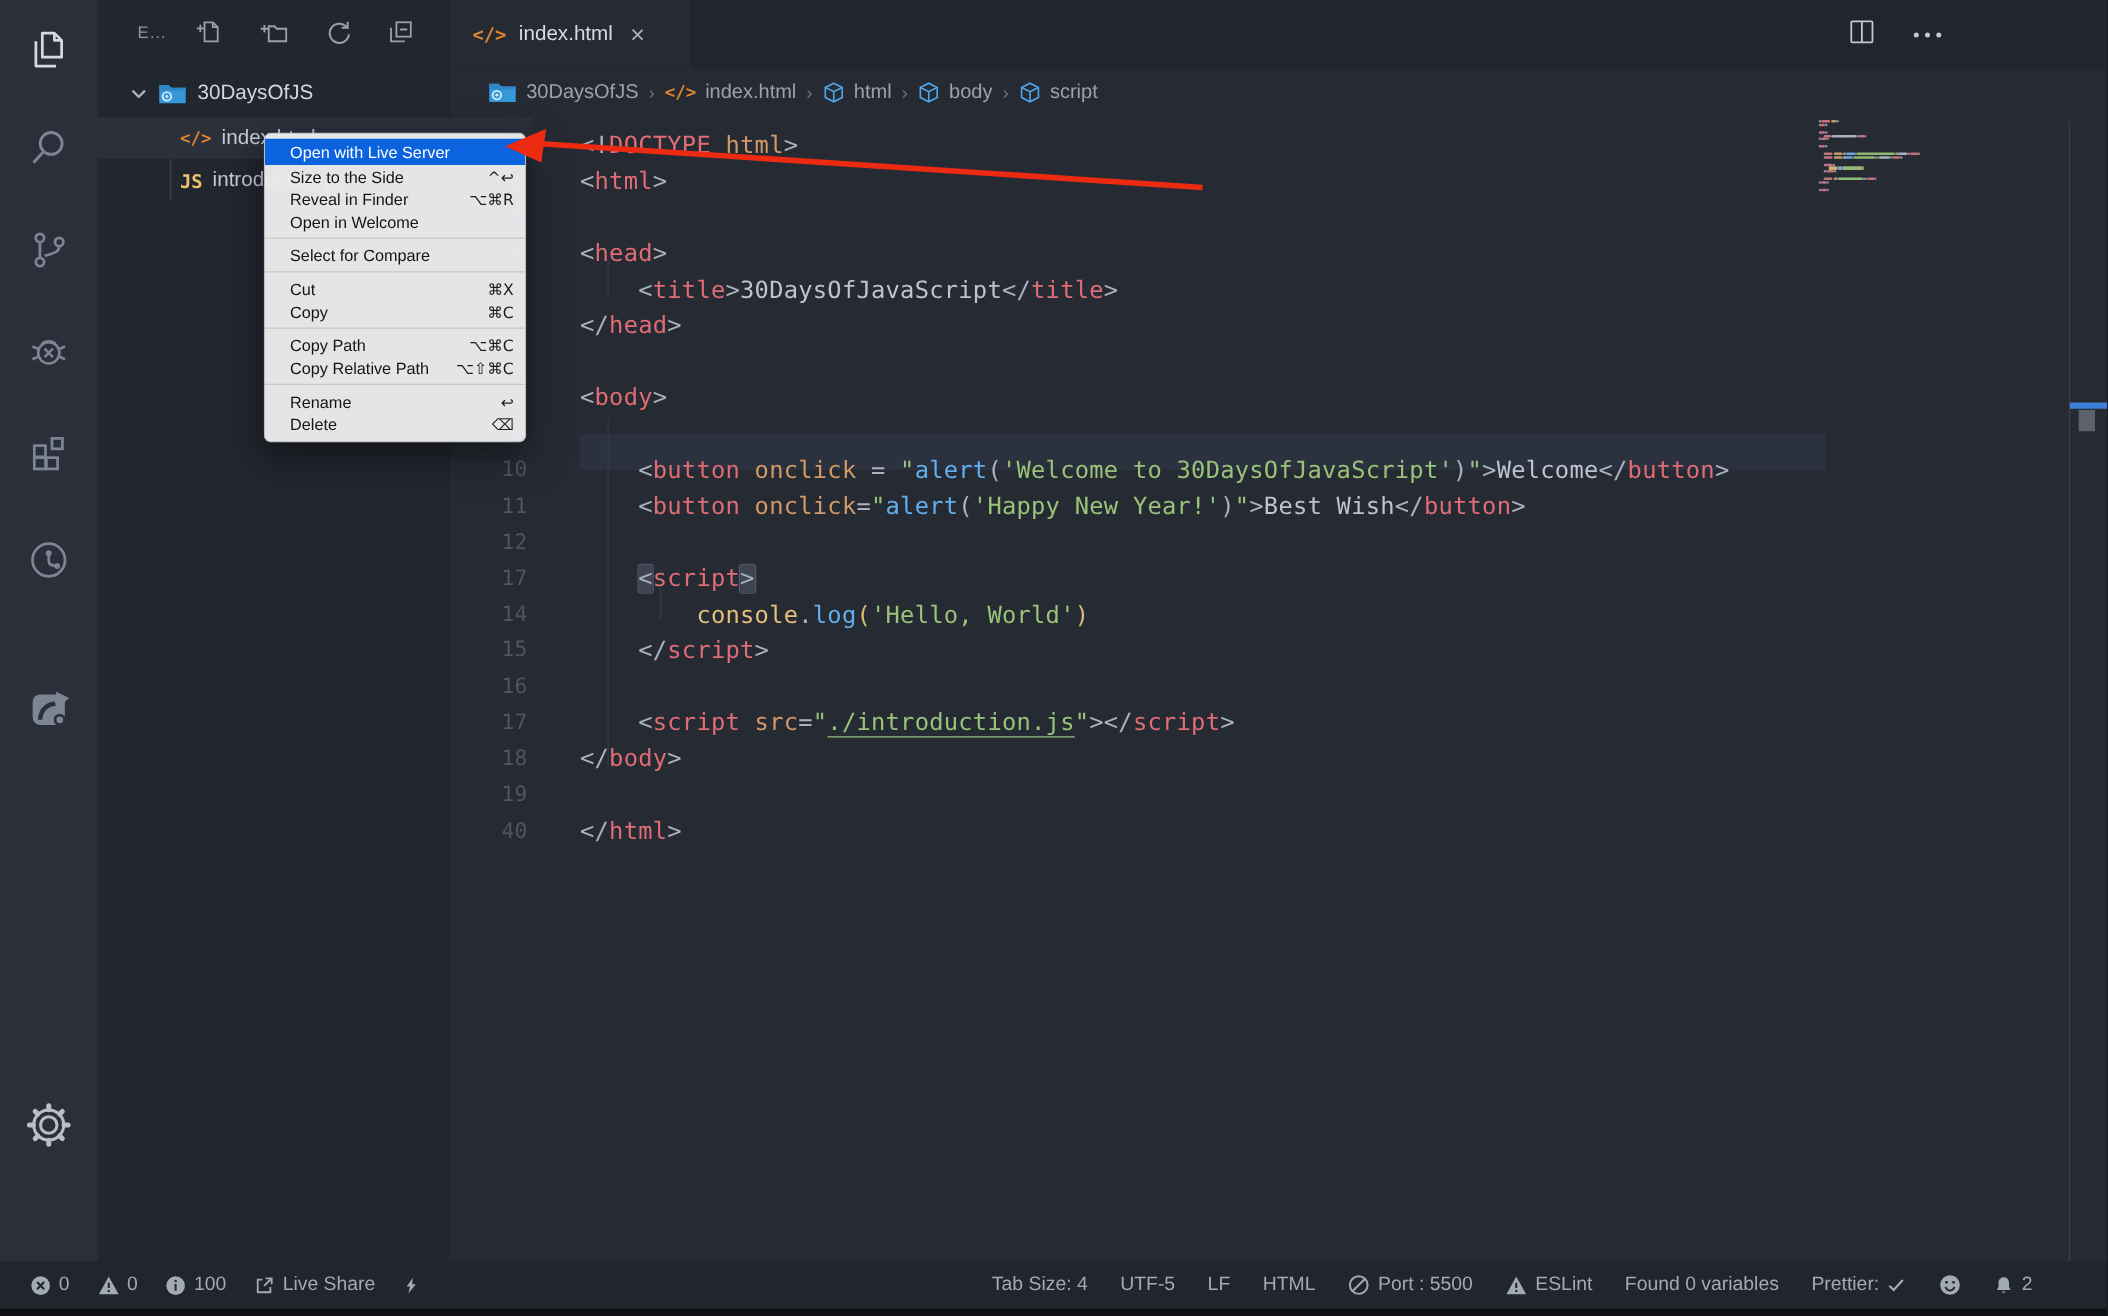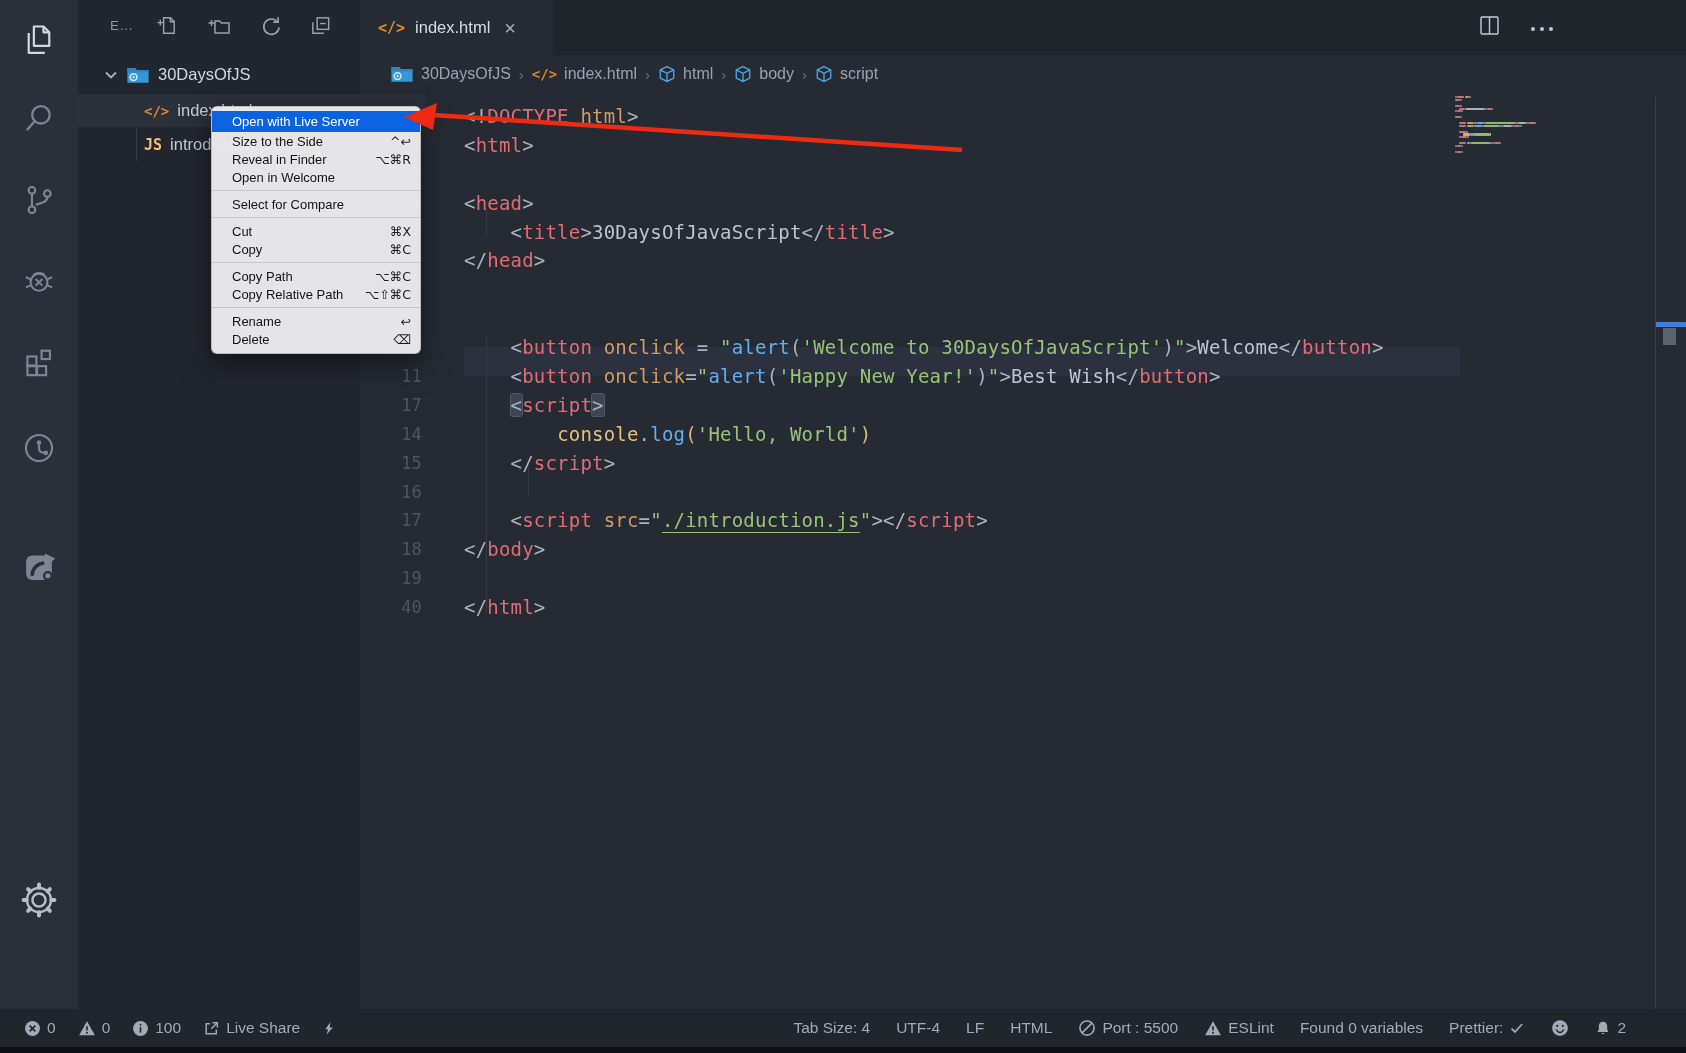--- a/index.html
+++ b/index.html
@@ -362,30 +362,38 @@
         </div>
         <div class="code-line">
           <span class="num">6</span>
           <span class="ltext"><span class="tk-pun">&lt;/</span><span class="tk-tag">head</span><span class="tk-pun">&gt;</span></span>
         </div>
         <div class="code-line">
           <span class="num">7</span>
           <span class="ltext"></span>
         </div>
         <div class="code-line">
+          <span class="num">8</span>
+          <span class="ltext"><span class="tk-pun">&lt;</span><span class="tk-tag">body</span><span class="tk-pun">&gt;</span></span>
+        </div>
+        <div class="code-line">
           <span class="num">9</span>
           <span class="ltext"></span>
         </div>
         <div class="code-line">
           <span class="num">10</span>
           <span class="ltext"><span class="tk-pun">    </span><span class="tk-pun">&lt;</span><span class="tk-tag">button</span><span class="tk-pun"> </span><span class="tk-attr">onclick</span><span class="tk-pun"> = </span><span class="tk-str">"</span><span class="tk-fn">alert</span><span class="tk-pun">(</span><span class="tk-str">'Welcome to 30DaysOfJavaScript'</span><span class="tk-pun">)</span><span class="tk-str">"</span><span class="tk-pun">&gt;</span><span class="tk-txt">Welcome</span><span class="tk-pun">&lt;/</span><span class="tk-tag">button</span><span class="tk-pun">&gt;</span></span>
         </div>
         <div class="code-line">
           <span class="num">11</span>
           <span class="ltext"><span class="tk-pun">    </span><span class="tk-pun">&lt;</span><span class="tk-tag">button</span><span class="tk-pun"> </span><span class="tk-attr">onclick</span><span class="tk-pun">=</span><span class="tk-str">"</span><span class="tk-fn">alert</span><span class="tk-pun">(</span><span class="tk-str">'Happy New Year!'</span><span class="tk-pun">)</span><span class="tk-str">"</span><span class="tk-pun">&gt;</span><span class="tk-txt">Best Wish</span><span class="tk-pun">&lt;/</span><span class="tk-tag">button</span><span class="tk-pun">&gt;</span></span>
+        </div>
+        <div class="code-line">
+          <span class="num">12</span>
+          <span class="ltext"></span>
         </div>
         <div class="code-line">
           <span class="num">17</span>
           <span class="ltext"><span class="tk-pun">    </span><span class="tk-brk">&lt;</span><span class="tk-tag">script</span><span class="tk-brk">&gt;</span></span>
         </div>
         <div class="code-line">
           <span class="num">14</span>
           <span class="ltext"><span class="tk-pun">        </span><span class="tk-obj">console</span><span class="tk-pun">.</span><span class="tk-fn">log</span><span class="tk-par">(</span><span class="tk-str">'Hello, World'</span><span class="tk-par">)</span></span>
         </div>
         <div class="code-line">
@@ -552,21 +560,21 @@
               <path d="M9.5.8L3.8 8.8h3.1L5.3 15.2 12.2 6.8H8.8z" fill="currentColor"></path>
             </svg>
           </span>
         </div>
       </div>
     <div class="sb-right" id="sb-right">
         <div class="sb-item">
           <span>Tab Size: 4</span>
         </div>
         <div class="sb-item">
-          <span>UTF-4</span>
+          <span>UTF-5</span>
         </div>
         <div class="sb-item">
           <span>LF</span>
         </div>
         <div class="sb-item">
           <span>HTML</span>
         </div>
         <div class="sb-item">
           <span style="display: inline-flex; align-items: center;">
             <svg width="18" height="18" viewBox="0 0 16 16">

